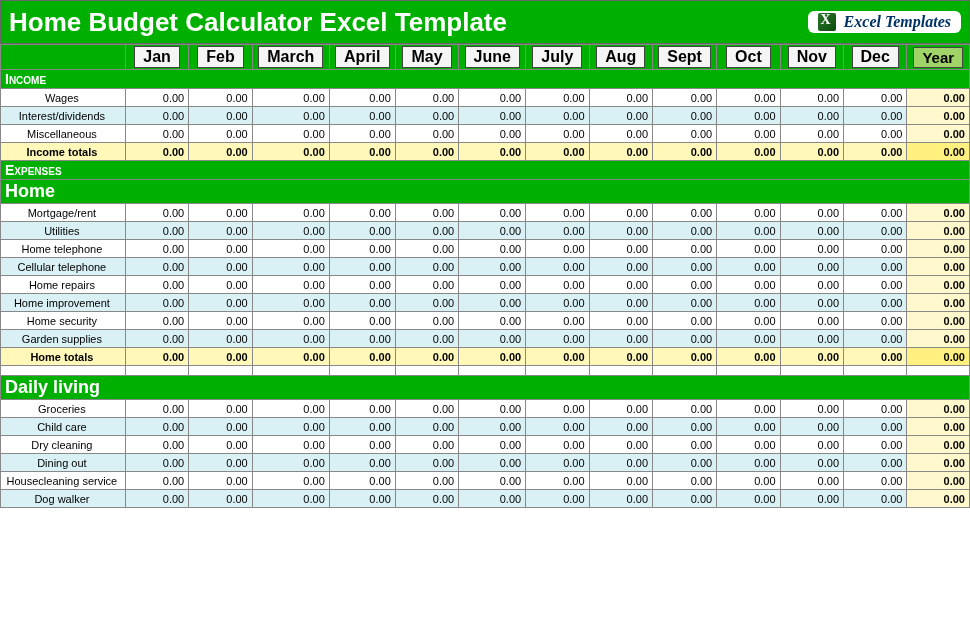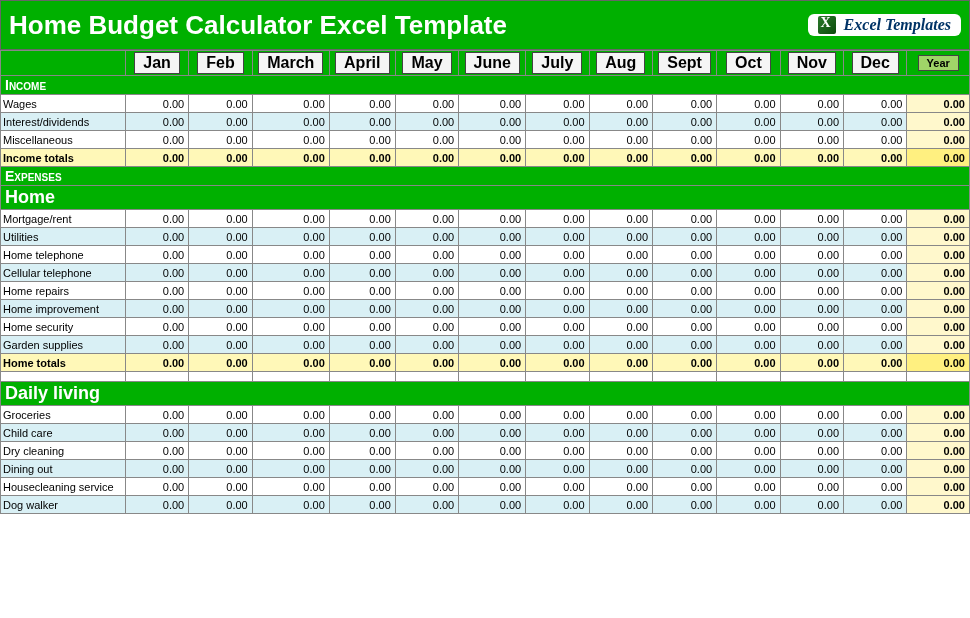--- a/index.html
+++ b/index.html
@@ -1,29 +1,29 @@
 <!DOCTYPE html>
 <html><head>
 <meta charset="utf-8">
 <style>
 * { box-sizing: border-box; margin: 0; padding: 0; }
 body { font-family: Arial, sans-serif; font-size: 11px; background: #fff; width: 970px; }
-.header-bar { background: #00b000; color: #fff; font-size: 26px; font-weight: bold; padding: 4px 8px; display: flex; justify-content: space-between; align-items: center; height: 50px; border: 1px solid #666; }
+.header-bar { background: #00b000; color: #fff; font-size: 26px; font-weight: bold; padding: 4px 8px; display: flex; justify-content: space-between; align-items: center; height: 44px; border: 1px solid #666; }
 .header-bar .logo { background: #fff; color: #003366; font-style: italic; font-family: 'Times New Roman', serif; font-size: 16px; font-weight: bold; padding: 2px 10px; border-radius: 6px; display: flex; align-items: center; gap: 8px; }
 .logo-icon { display:inline-block; width:18px; height:18px; background: linear-gradient(135deg,#2d7a2d,#0a4a0a); border-radius:2px; position:relative; }
 .logo-icon::after { content:"X"; color:#fff; position:absolute; left:3px; top:-1px; font-size:14px; font-style:normal; }
 table { border-collapse: collapse; width: 100%; }
 td, th { border: 1px solid #888; height: 18px; padding: 1px 4px; vertical-align: middle; white-space: nowrap; overflow: hidden; }
 .month-row td { background: #00b000; text-align: center; }
 .month-row td:first-child { background: #00b000; }
 .month-btn { background: #f5f5f5; border: 1px solid #444; display: inline-block; padding: 1px 8px; font-weight: bold; font-size: 16px; min-width: 36px; text-align: center; }
-.year-btn { background: #a0d468; border: 1px solid #444; display: inline-block; padding: 1px 8px; font-weight: bold; font-size: 11px; min-width: 36px; text-align: center; }
+.year-btn { background: #a0d468; border: 1px solid #444; display: inline-block; padding: 1px 8px; font-weight: bold; font-size: 15px; min-width: 36px; text-align: center; }
 .section-hdr td { background: #00b000; color: #fff; font-weight: bold; font-size: 14px; font-variant: small-caps; padding-left: 4px; }
 .sub-hdr td { background: #00b000; color: #fff; font-weight: bold; font-size: 18px; padding-left: 4px; }
-.row-label { text-align: left; padding-left: 2px; }
+.row-label { text-align: center; padding-left: 2px; }
 .val { text-align: right; padding-right: 4px; }
 .alt0 .row-label, .alt0 .val { background: #fff; }
 .alt1 .row-label, .alt1 .val { background: #d9f0f5; }
 .year-col { background: #fff8cc !important; font-weight: bold; }
 .total-row td { background: #fff8b8; font-weight: bold; }
 .total-row .year-col { background: #fff080 !important; }
 .col-label { width: 120px; }
 .col-m { width: 61px; }
 .col-y { width: 60px; }
 .spacer-row td { height: 10px; }

